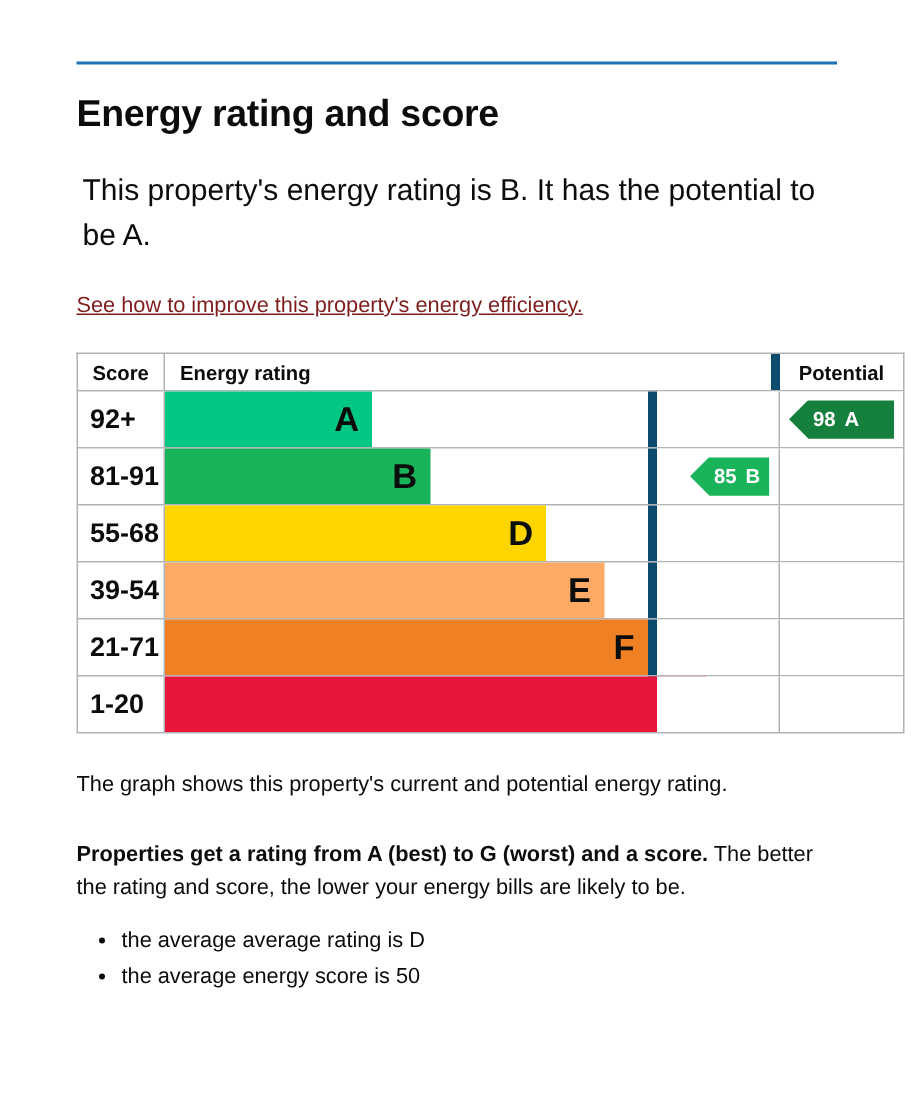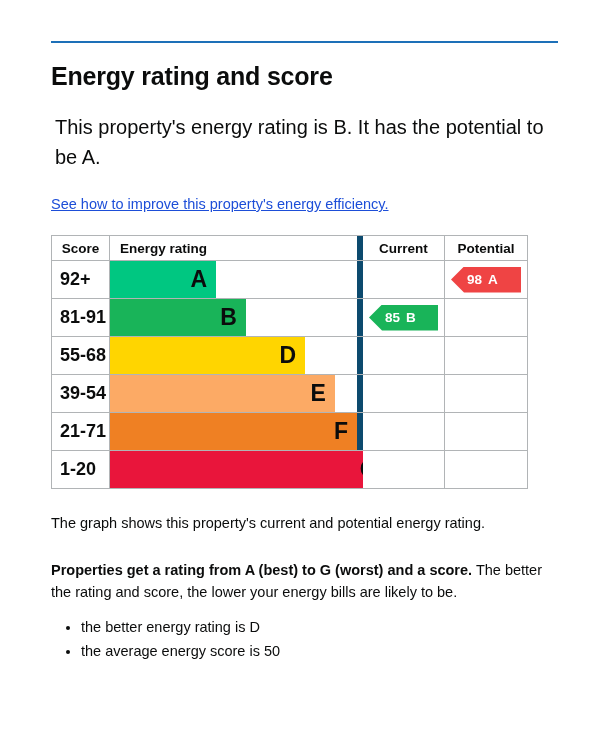--- a/index.html
+++ b/index.html
@@ -32,29 +32,29 @@
     line-height: 1.2;
   }
   p.intro {
     font-size: 20px;
     line-height: 1.5;
     margin: 21px 0 0 4px;
   }
   a.improve-link {
     display: inline-block;
     font-size: 14.5px;
-    color: #1d4ed8;
+    color: #7f1d1d;
     text-decoration: underline;
     margin: 24px 0 0 0;
   }
 
   
   .epc {
     margin: 22px 0 0 0;
-    width: 477px;
+    width: 552px;
     border: 1px solid #b1b4b6;
     border-bottom: 0;
     font-size: 13px;
   }
   .epc-row {
     display: flex;
     border-bottom: 1px solid #b1b4b6;
   }
   .col-score {
     width: 58px;
@@ -126,21 +126,21 @@
     align-items: center;
     color: #ffffff;
     font-weight: bold;
     font-size: 13.5px;
     padding-left: 16px;
     padding-right: 8px;
     white-space: nowrap;
     clip-path: polygon(0% 50%, 13px 0%, 100% 0%, 100% 100%, 13px 100%);
   }
   .marker .band-letter { margin-left: 6px; }
-  .marker-current { left: 6px; right: 6px; }
+  .marker-current { left: 22px; right: 6px; }
   .marker-potential { left: 6px; right: 6px; }
 
   
   p.caption {
     font-size: 14.5px;
     line-height: 1.5;
     margin: 24px 0 0 0;
   }
   p.rating-info {
     font-size: 14.5px;
@@ -172,35 +172,34 @@
 
   <p class="intro">This property's energy rating is B. It has the potential to be A.</p>
 
   <a class="improve-link" href="#">See how to improve this property's energy efficiency.</a>
 
   <div class="epc">
 
     <div class="epc-row epc-head">
       <div class="col-score">Score</div>
       <div class="col-bars">Energy rating</div>
-      <div class="col-current">Current</div>
       <div class="col-potential">Potential</div>
     </div>
 
     <div id="band-rows">
         <div class="epc-row band-row">
           <div class="col-score">92+</div>
           <div class="col-bars">
             <div class="band-bar" style="background: rgb(0, 199, 129); width: 43%;">
               <span>A</span>
             </div>
           </div>
           <div class="col-current"></div>
           <div class="col-potential">
-            <div class="marker marker-potential" style="background: #ef4444;">
+            <div class="marker marker-potential" style="background: #15803d;">
               <span>98</span>
               <span class="band-letter">A</span>
             </div>
           </div>
         </div>
         <div class="epc-row band-row">
           <div class="col-score">81-91</div>
           <div class="col-bars">
             <div class="band-bar" style="background: rgb(25, 180, 89); width: 55%;">
               <span>B</span>
@@ -257,17 +256,17 @@
       </div>
 
   </div>
 
   <p class="caption">The graph shows this property's current and potential energy rating.</p>
 
   <p class="rating-info"><b>Properties get a rating from A (best) to G (worst) and a score.</b><span> The better the rating and score, the lower your energy bills are likely to be.</span></p>
 
 
   <ul class="averages" id="averages-list">
-      <li>the better energy rating is D</li>
+      <li>the average average rating is D</li>
       <li>the average energy score is 50</li>
     </ul>
 
 </div>
 
 </body></html>

